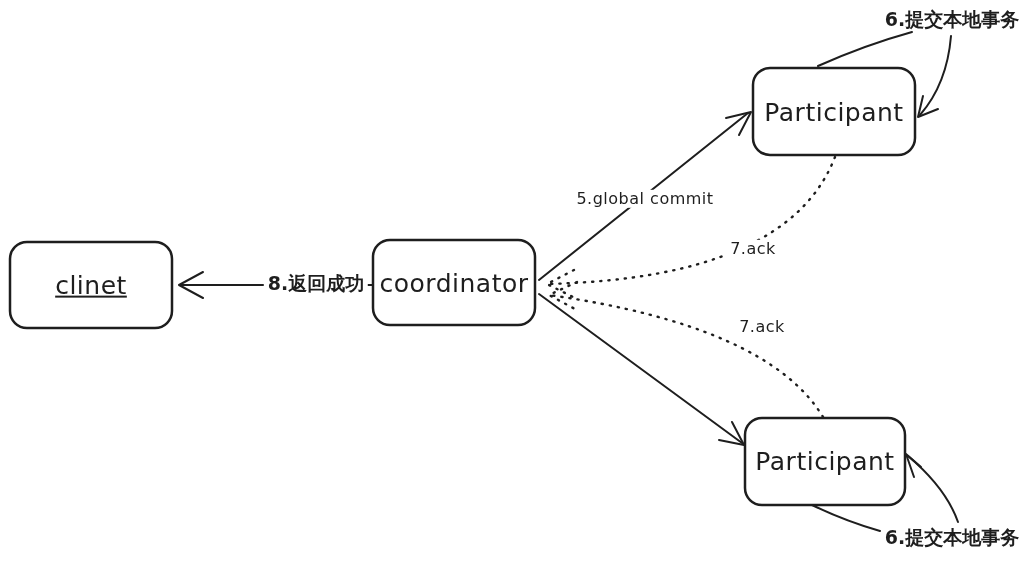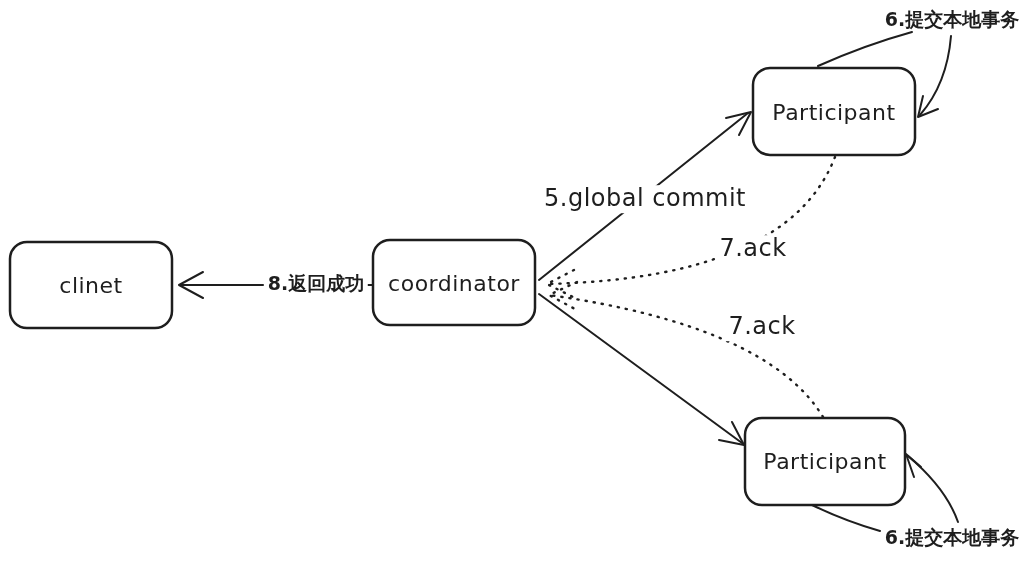--- a/index.html
+++ b/index.html
@@ -25,29 +25,29 @@
   svg rect { stroke-width: 2.5; fill: #ffffff; }
   svg path.dotted { stroke-width: 2.4; stroke-dasharray: 1.2 7; }
   .label {
     position: absolute;
     transform: translate(-50%, -50%);
     white-space: nowrap;
     line-height: 1.15;
     user-select: none;
   }
   .node-label {
-    font-size: 22px;
+    font-size: 25px;
     letter-spacing: 0.5px;
   }
   .edge-label {
     background: var(--bg);
     padding: 0 4px;
     font-size: 19px;
   }
-  .edge-label.latin { font-size: 24px; letter-spacing: 0.5px; }
+  .edge-label.latin { font-size: 16px; letter-spacing: 0.5px; }
   .edge-label.cjk { font-weight: 600; }
   .edge-label.free { background: transparent; }
 </style>
 </head>
 <body>
 
 <div class="canvas">
 
   <svg width="1030" height="563" viewBox="0 0 1030 563">
 
@@ -95,21 +95,21 @@
       <path d="M 938 109 L 918 117 L 923 96"></path>
     </g>
 
     <g>
       <path d="M 812 505 Q 845 521 880 531"></path>
       <path d="M 958 522 Q 946 488 908 456"></path>
       <path d="M 914 477 L 906 454 L 921 467"></path>
     </g>
   </svg>
 
-  <div class="label node-label" style="left:91px; top:286px;">clinet</div>
+  <div class="label node-label" style="left:91px; top:286px;text-decoration:underline;">clinet</div>
   <div class="label node-label" style="left:454px; top:284px;">coordinator</div>
   <div class="label node-label" style="left:834px; top:113px;">Participant</div>
   <div class="label node-label" style="left:825px; top:462px;">Participant</div>
 
   <div class="label edge-label cjk" style="left:280px; top:284px;margin-left:36px;">8.返回成功</div>
   <div class="label edge-label latin" style="left:645px; top:199px;">5.global commit</div>
   <div class="label edge-label latin" style="left:753px; top:249px;">7.ack</div>
   <div class="label edge-label latin" style="left:762px; top:327px;">7.ack</div>
   <div class="label edge-label cjk free" style="left:952px; top:20px;">6.提交本地事务</div>
   <div class="label edge-label cjk free" style="left:952px; top:538px;">6.提交本地事务</div>

